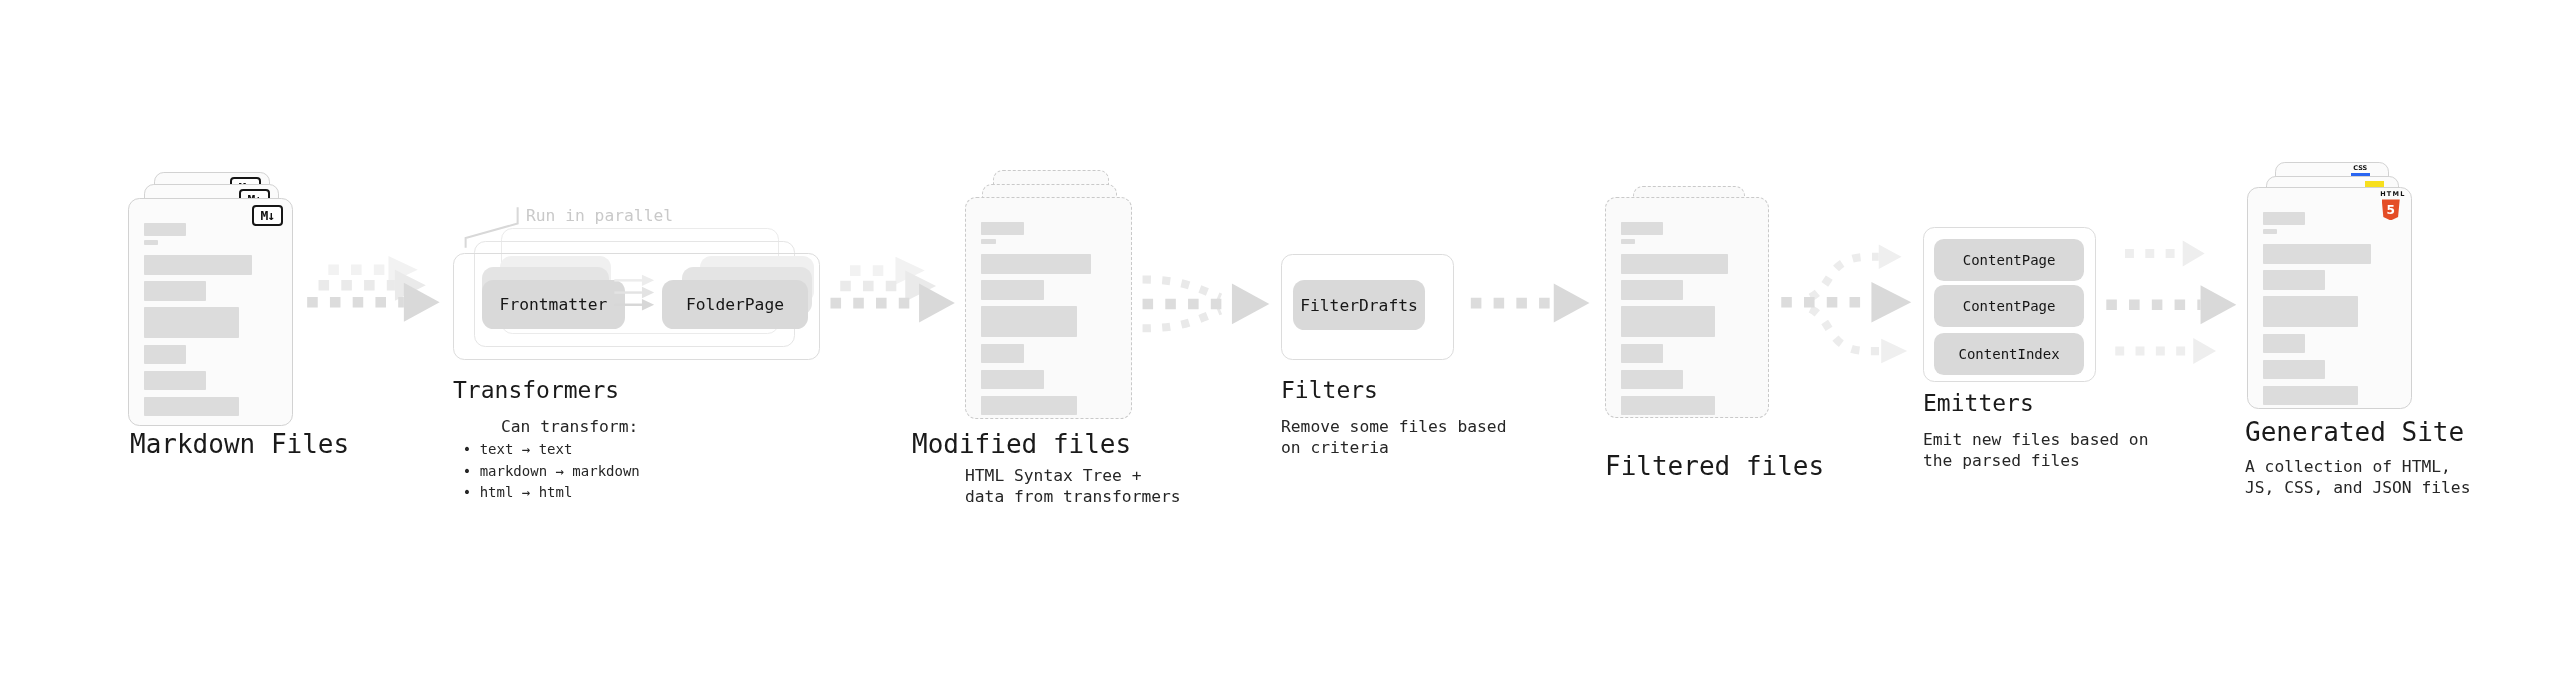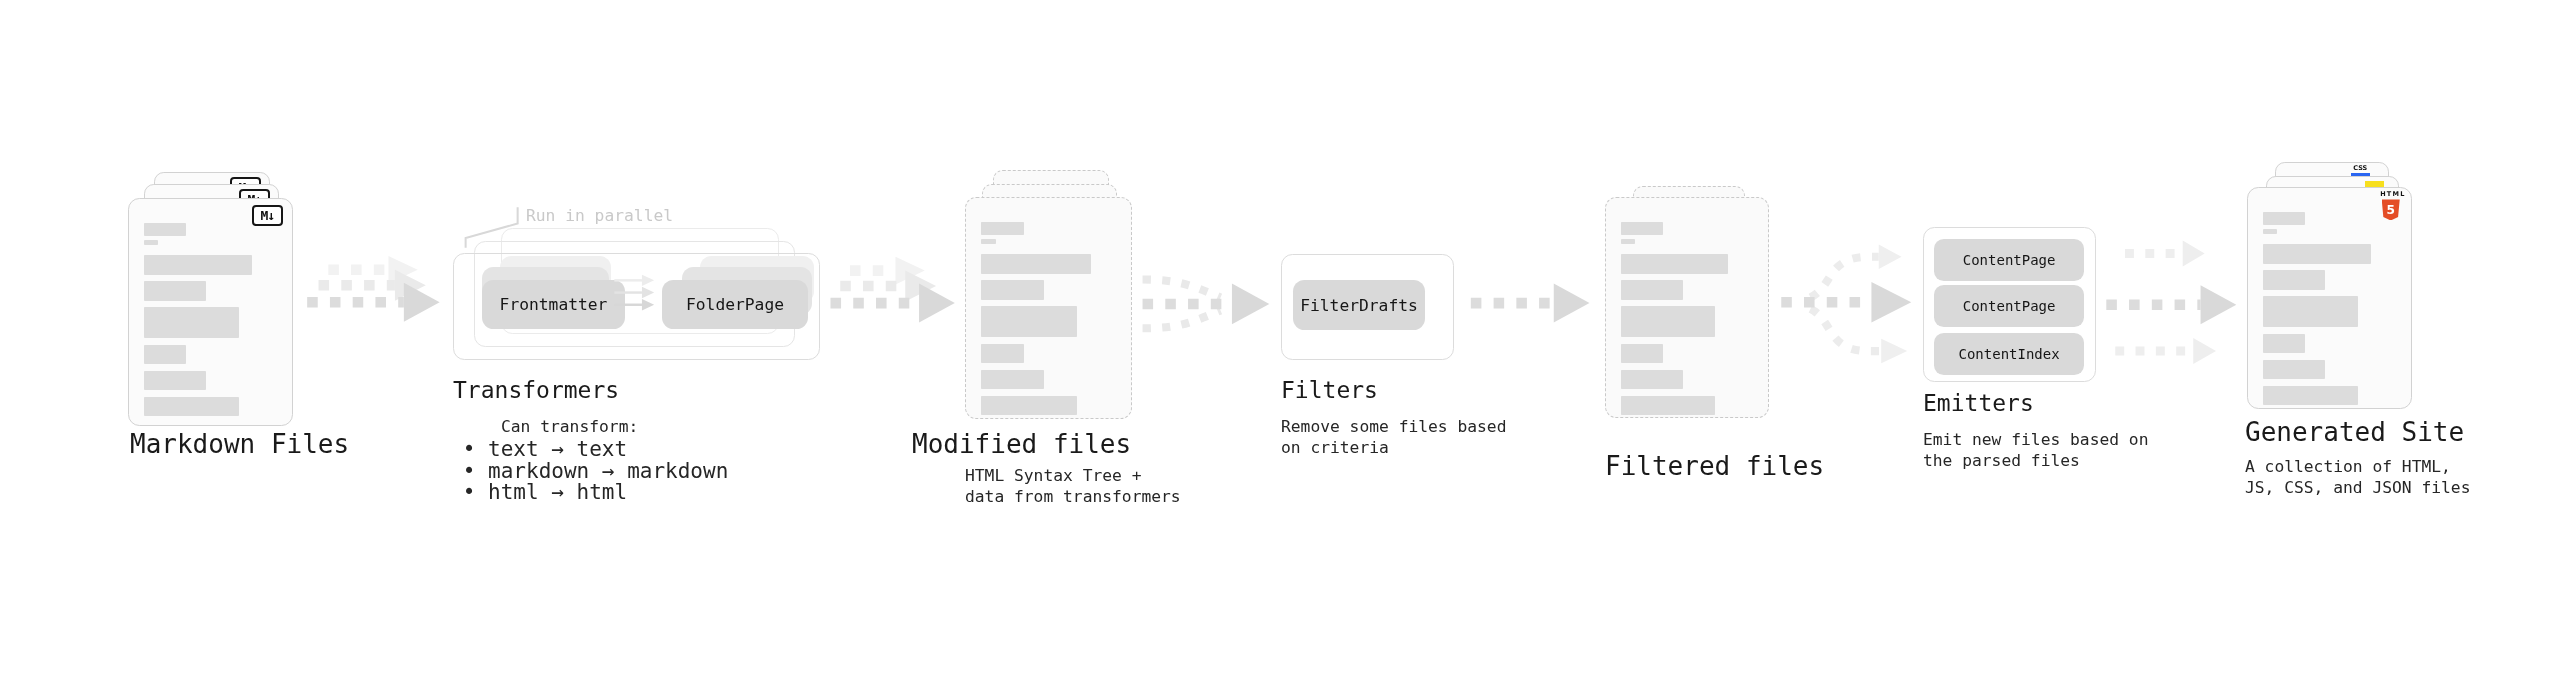--- a/index.html
+++ b/index.html
@@ -46,21 +46,21 @@
         font-size:16.3px;color:#161616;box-sizing:border-box;}
   .pill.ghost1{background:#e4e4e4;}
   .pill.ghost2{background:#f0f0f0;}
   .em-pill{position:absolute;left:9.8px;right:10.6px;height:42px;background:#d9d9d9;border-radius:9.8px;
            display:flex;align-items:center;justify-content:center;font-size:14px;color:#161616;}
 
   
   .stack-label{position:absolute;font-size:26px;line-height:24.4px;color:#1a1a1a;white-space:nowrap;}
   .section-title{position:absolute;font-size:23px;line-height:24.4px;color:#1a1a1a;white-space:nowrap;}
   .desc{position:absolute;font-size:16.3px;line-height:21px;color:#262626;white-space:pre-line;}
-  .bullets{position:absolute;font-size:21px;line-height:21.5px;color:#262626;}
+  .bullets{position:absolute;font-size:14px;line-height:21.5px;color:#262626;}
   .bullets div{padding-left:9.8px;white-space:nowrap;}
   .annotation{position:absolute;font-size:16.3px;line-height:18px;color:#c9c9c9;white-space:nowrap;}
 
   svg.overlay{position:absolute;left:0;top:0;pointer-events:none;}
 </style>
 </head>
 <body>
 
 <div id="canvas">
 

